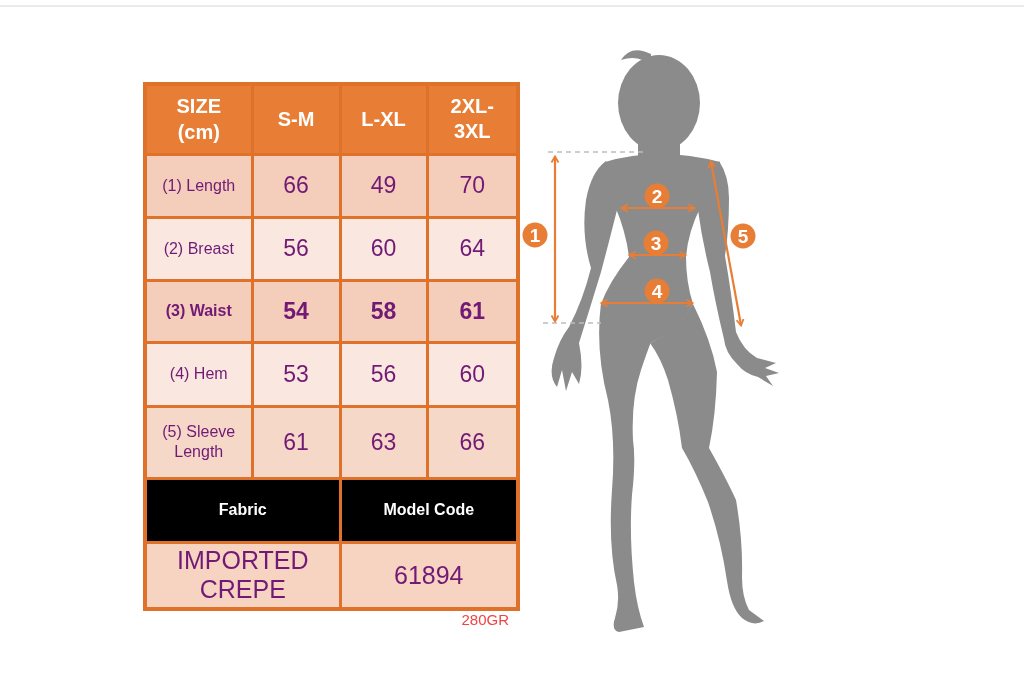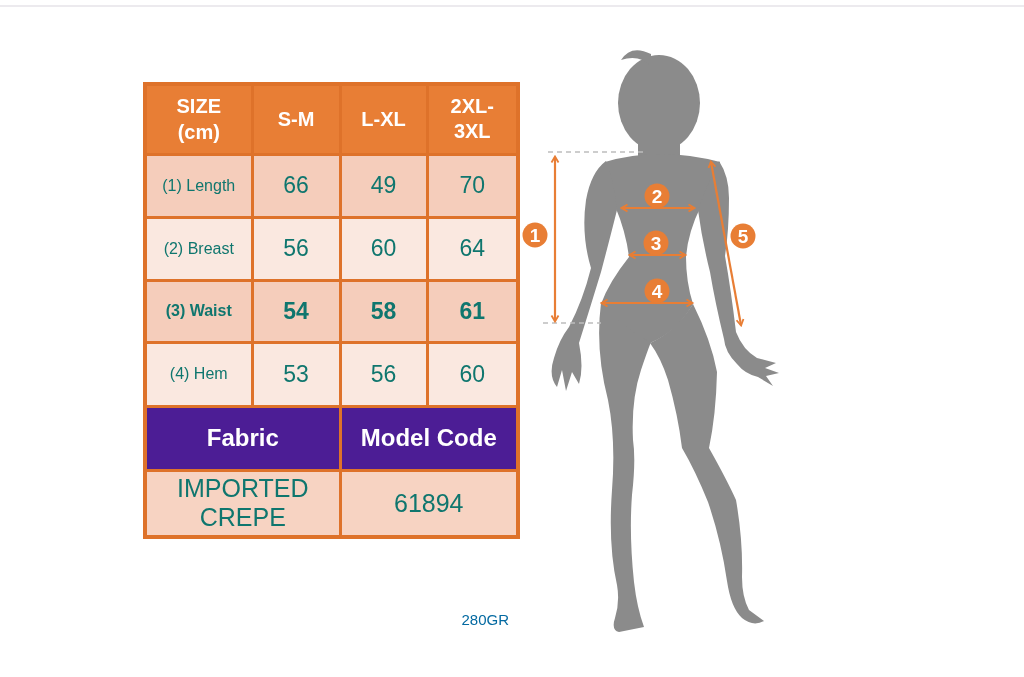--- a/index.html
+++ b/index.html
@@ -10,43 +10,43 @@
   .top-line { position:absolute; left:0; top:5px; width:1024px; height:2px; background:#eceaee; }
 
   
   table.size-table {
     position:absolute; left:143px; top:82px; width:373px;
     border-collapse:collapse; table-layout:fixed;
     border:4px solid #de722a;
   }
   .size-table th, .size-table td {
     border:3px solid #de722a; text-align:center; vertical-align:middle;
-    padding:0; color:#0f766e; overflow:hidden;
+    padding:0; color:#701a75; overflow:hidden;
   }
   .size-table tr.hdr { height:70px; }
   .size-table tr.hdr th { background:#e87e35; color:#ffffff; font-size:20px; font-weight:bold; }
   .size-table tr.r1 { height:63px; } .size-table tr.r2 { height:63px; }
   .size-table tr.r3 { height:62px;font-weight:bold; } .size-table tr.r4 { height:64px; }
   .size-table tr.r5 { height:72px; }
   .size-table tr.fab { height:64px; }
   .size-table tr.bot { height:67px; }
   .bg-dark  td { background:#f5cdbb; }
   .bg-light td { background:#fae8e0; }
   .bg-sleeve td { background:#f6d8c8; }
   .bg-bottom td { background:#f7d3c2; }
   .size-table td.lbl { font-size:16px; line-height:1.25; }
   .size-table td.val { font-size:23px; }
-  .size-table tr.fab th { background:#4c1d95; color:#ffffff; font-size:24px; font-weight:bold; }
+  .size-table tr.fab th { background:#000000; color:#ffffff; font-size:16px; font-weight:bold; }
   .size-table tr.bot td { font-size:25px; }
   .wrap-narrow { display:inline-block; max-width:52px; line-height:1.25; }
   .wrap-size   { display:inline-block; max-width:70px; line-height:1.3; }
 
   .weight-note {
     position:absolute; left:143px; top:611px; width:366px;
-    text-align:right; font-size:15px; color:#0369a1; padding-right:4px;
+    text-align:right; font-size:15px; color:#ef4444; padding-right:4px;
   }
 
   
   svg.figure { position:absolute; left:515px; top:40px; width:330px; height:600px; }
   .sil { fill:#8b8b8b; stroke:none; }
   .dash { stroke:#bdbdbd; stroke-width:1.5; stroke-dasharray:5 4; fill:none; }
   .mline { stroke:#e87e35; stroke-width:2.2; fill:none; }
   .mcirc { fill:#e87e35; }
   .mnum { fill:#ffffff; font-family:"Liberation Sans",sans-serif; font-size:19px; font-weight:bold; text-anchor:middle; }
 </style>
@@ -86,20 +86,26 @@
       <td class="lbl">(3) Waist</td>
       <td class="val">54</td>
       <td class="val">58</td>
       <td class="val">61</td>
     </tr>
     <tr class="r4 bg-light">
       <td class="lbl">(4) Hem</td>
       <td class="val">53</td>
       <td class="val">56</td>
       <td class="val">60</td>
+    </tr>
+    <tr class="r5 bg-sleeve">
+      <td class="lbl">(5) Sleeve Length</td>
+      <td class="val">61</td>
+      <td class="val">63</td>
+      <td class="val">66</td>
     </tr>
     <tr class="fab">
       <th colspan="2">Fabric</th>
       <th colspan="2">Model Code</th>
     </tr>
     <tr class="bot bg-bottom">
       <td colspan="2">IMPORTED CREPE</td>
       <td colspan="2">61894</td>
     </tr>
   </tbody>

